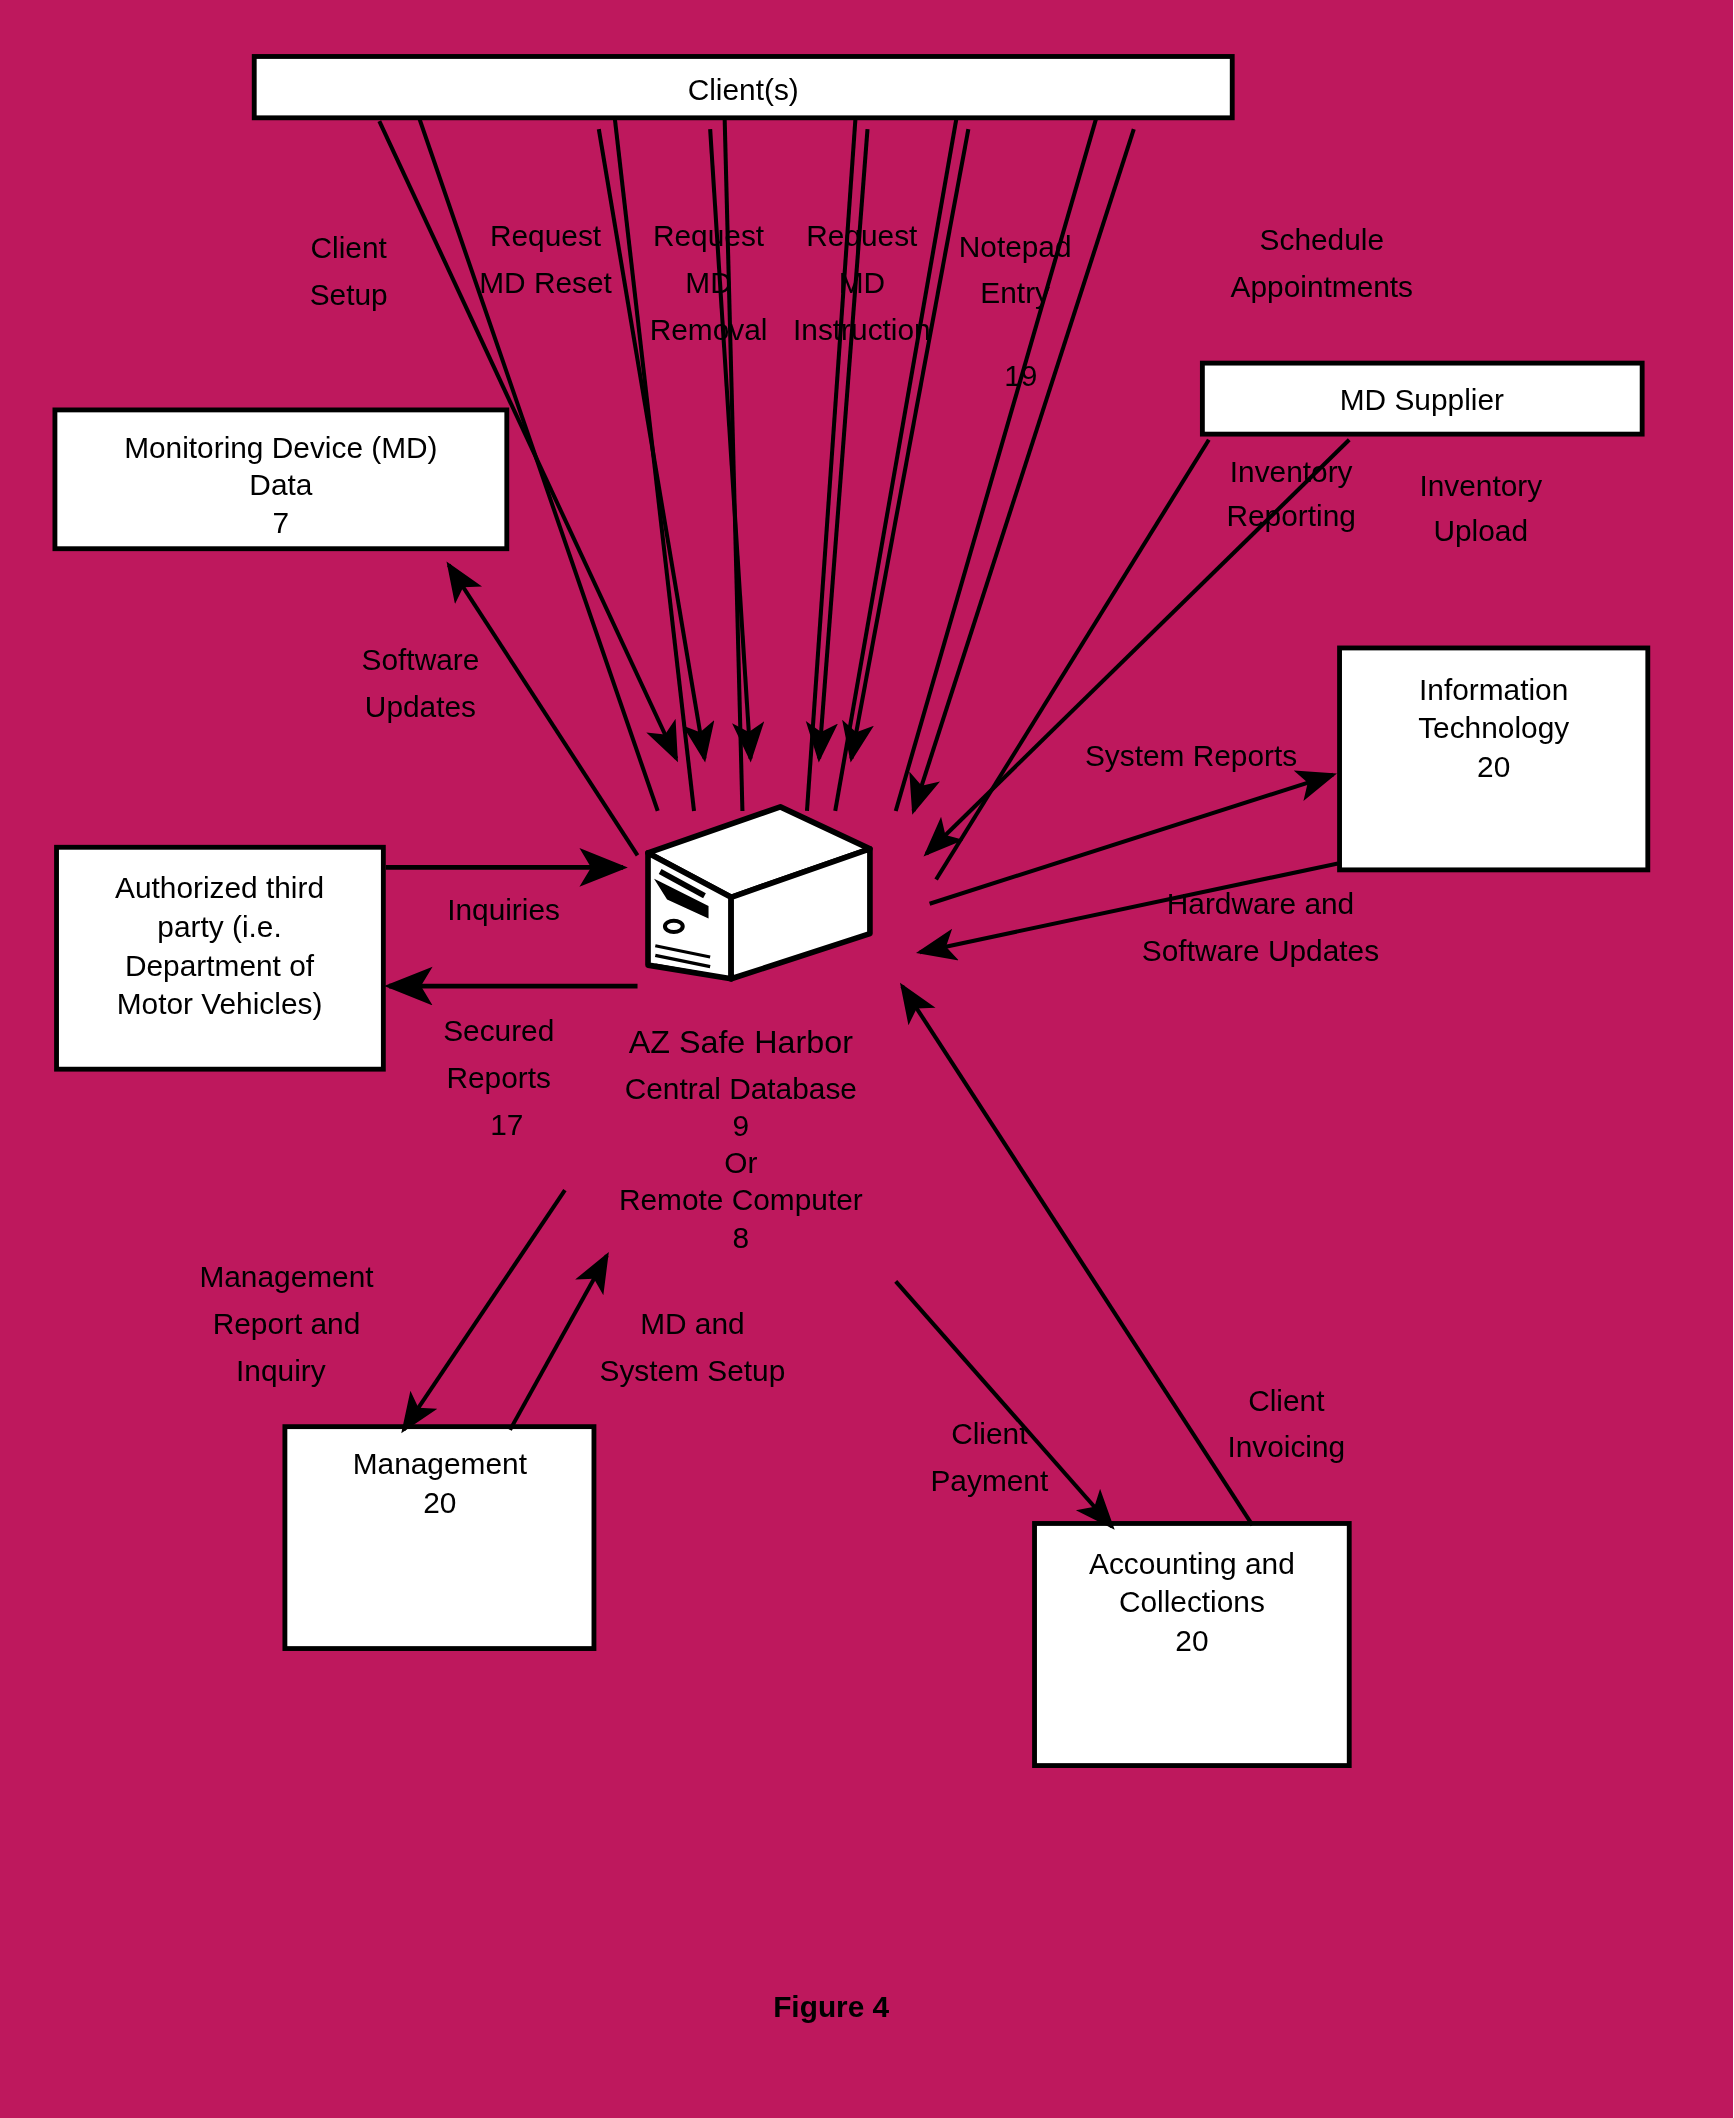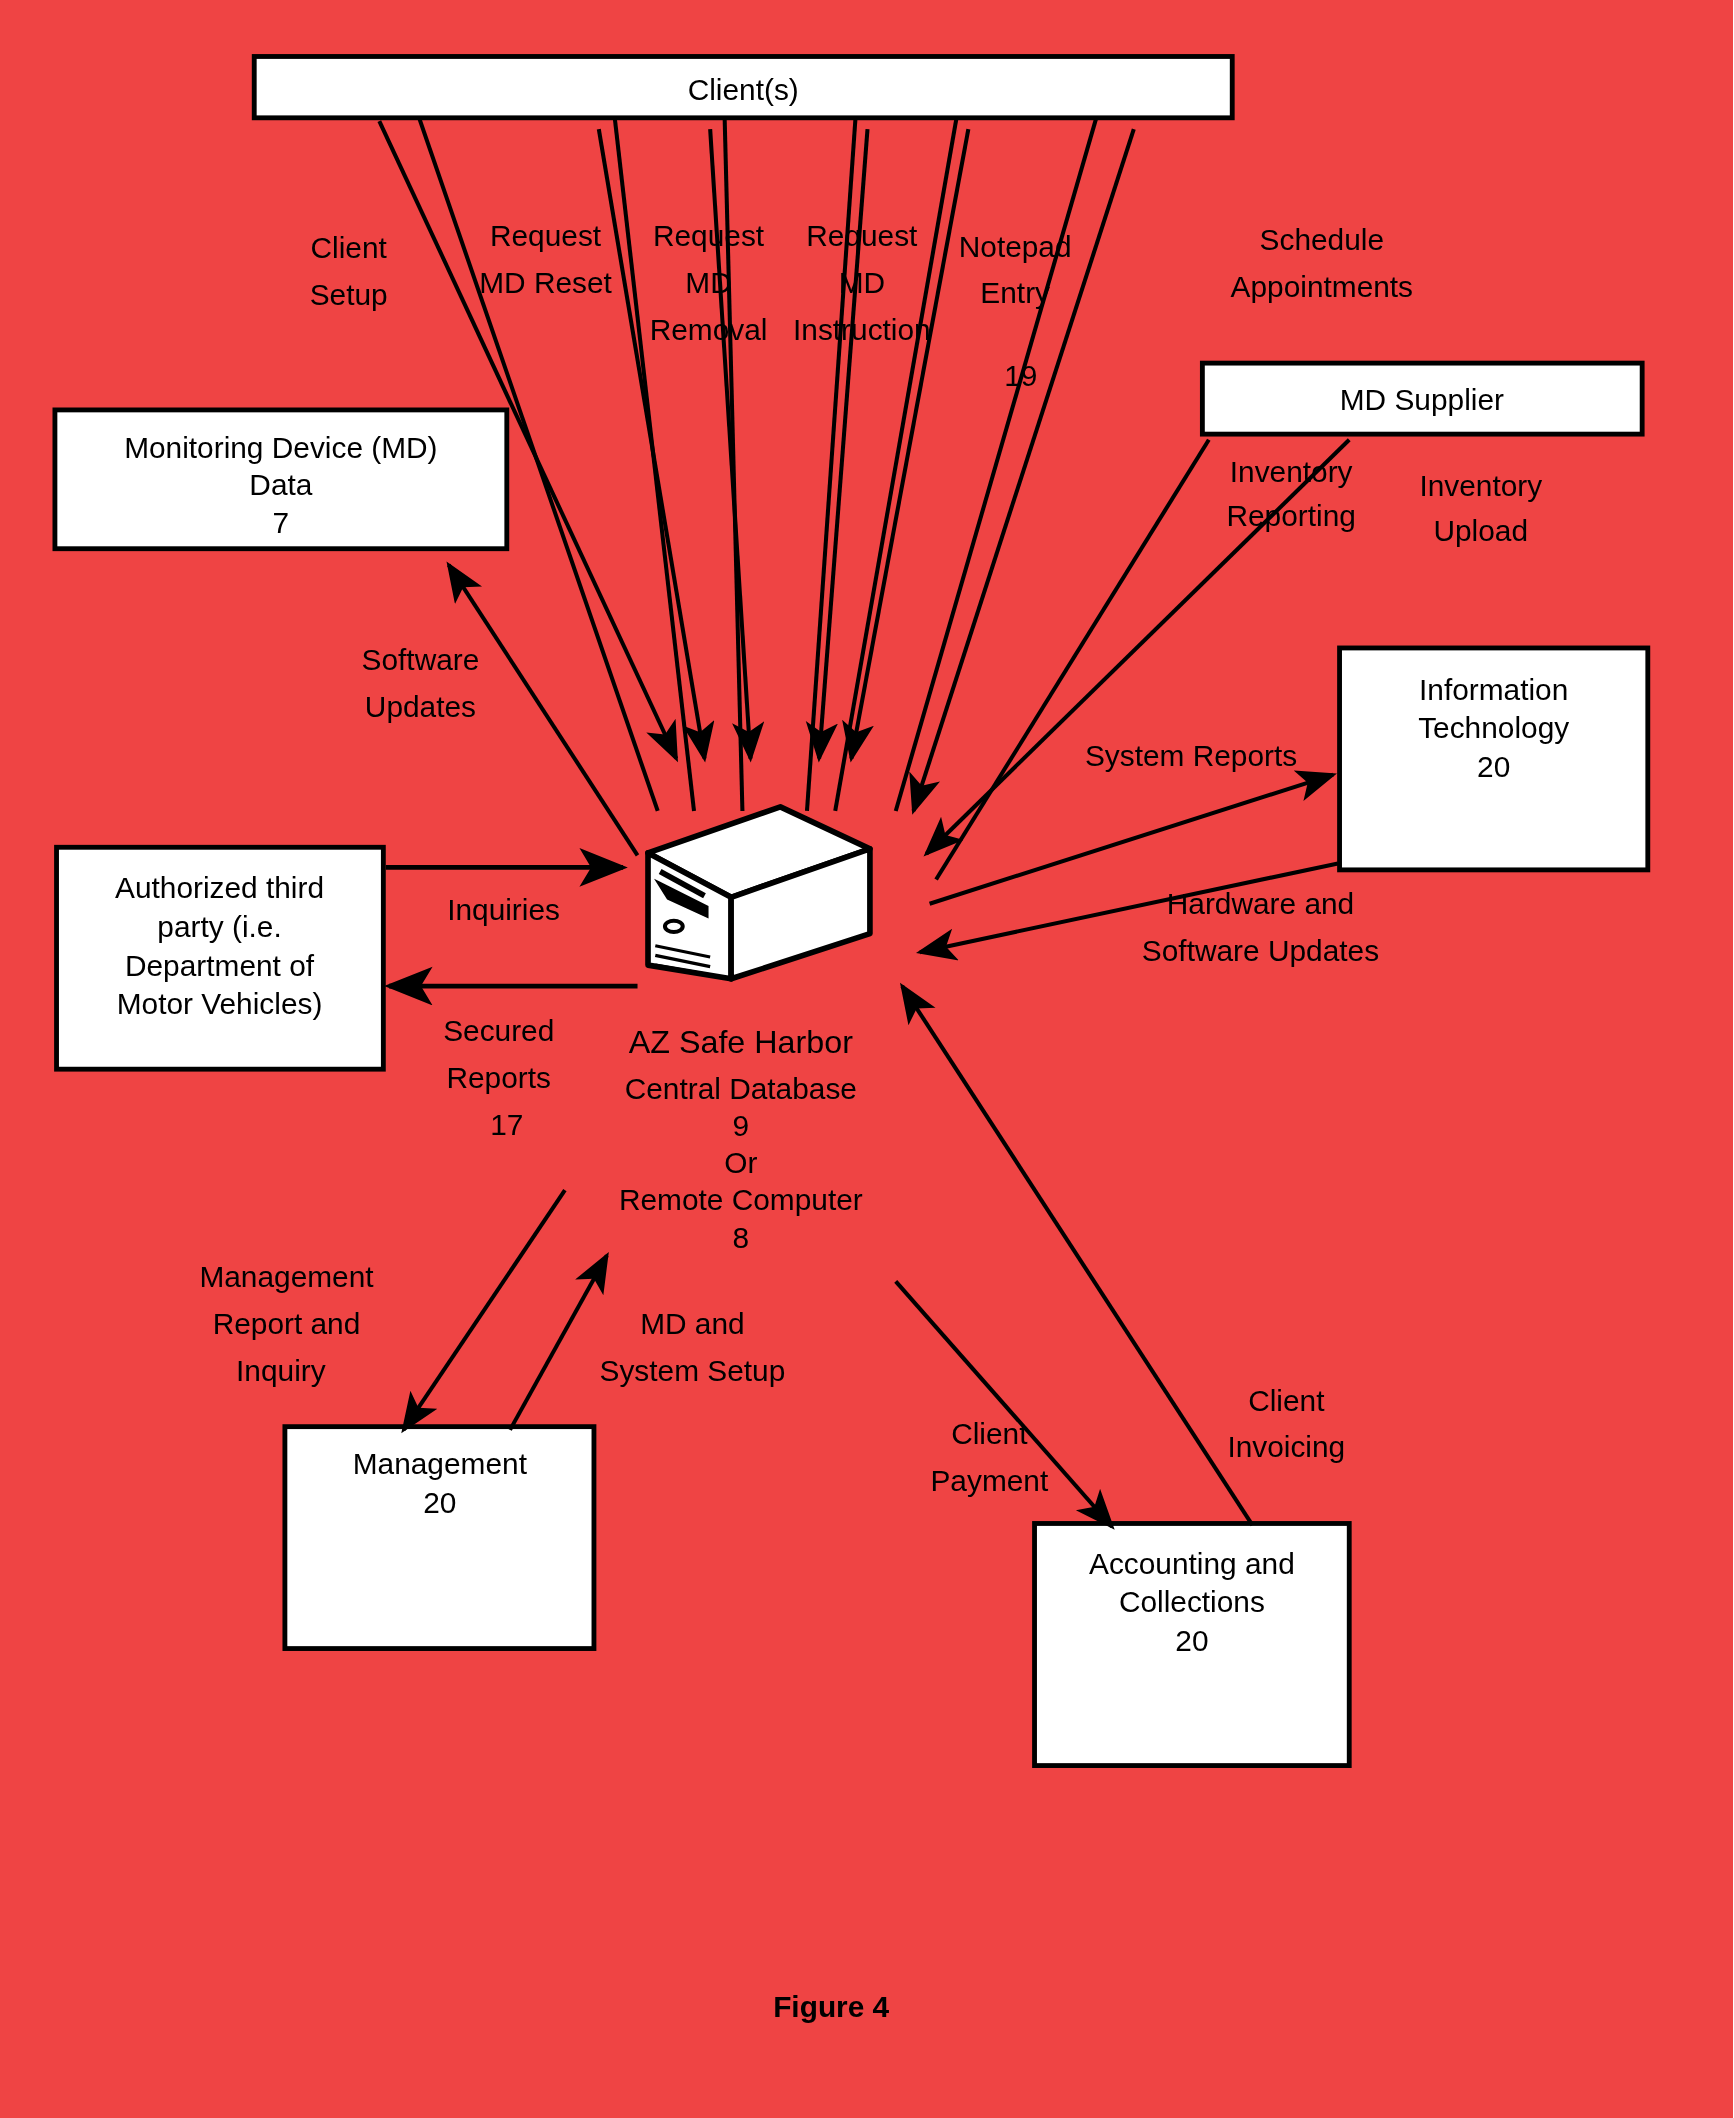--- a/index.html
+++ b/index.html
@@ -5,21 +5,21 @@
 <style>
   html, body {
     margin: 0;
     padding: 0;
     background: #ffffff;
   }
   #page {
     position: relative;
     width: 1733px;
     height: 2119px;
-    background: #ef4444;
+    background: #be185d;
     font-family: "Liberation Sans", sans-serif;
     color: #000000;
     overflow: hidden;
   }
   #diagram-svg {
     position: absolute;
     left: 0;
     top: 0;
     width: 1735px;
     height: 2119px;

